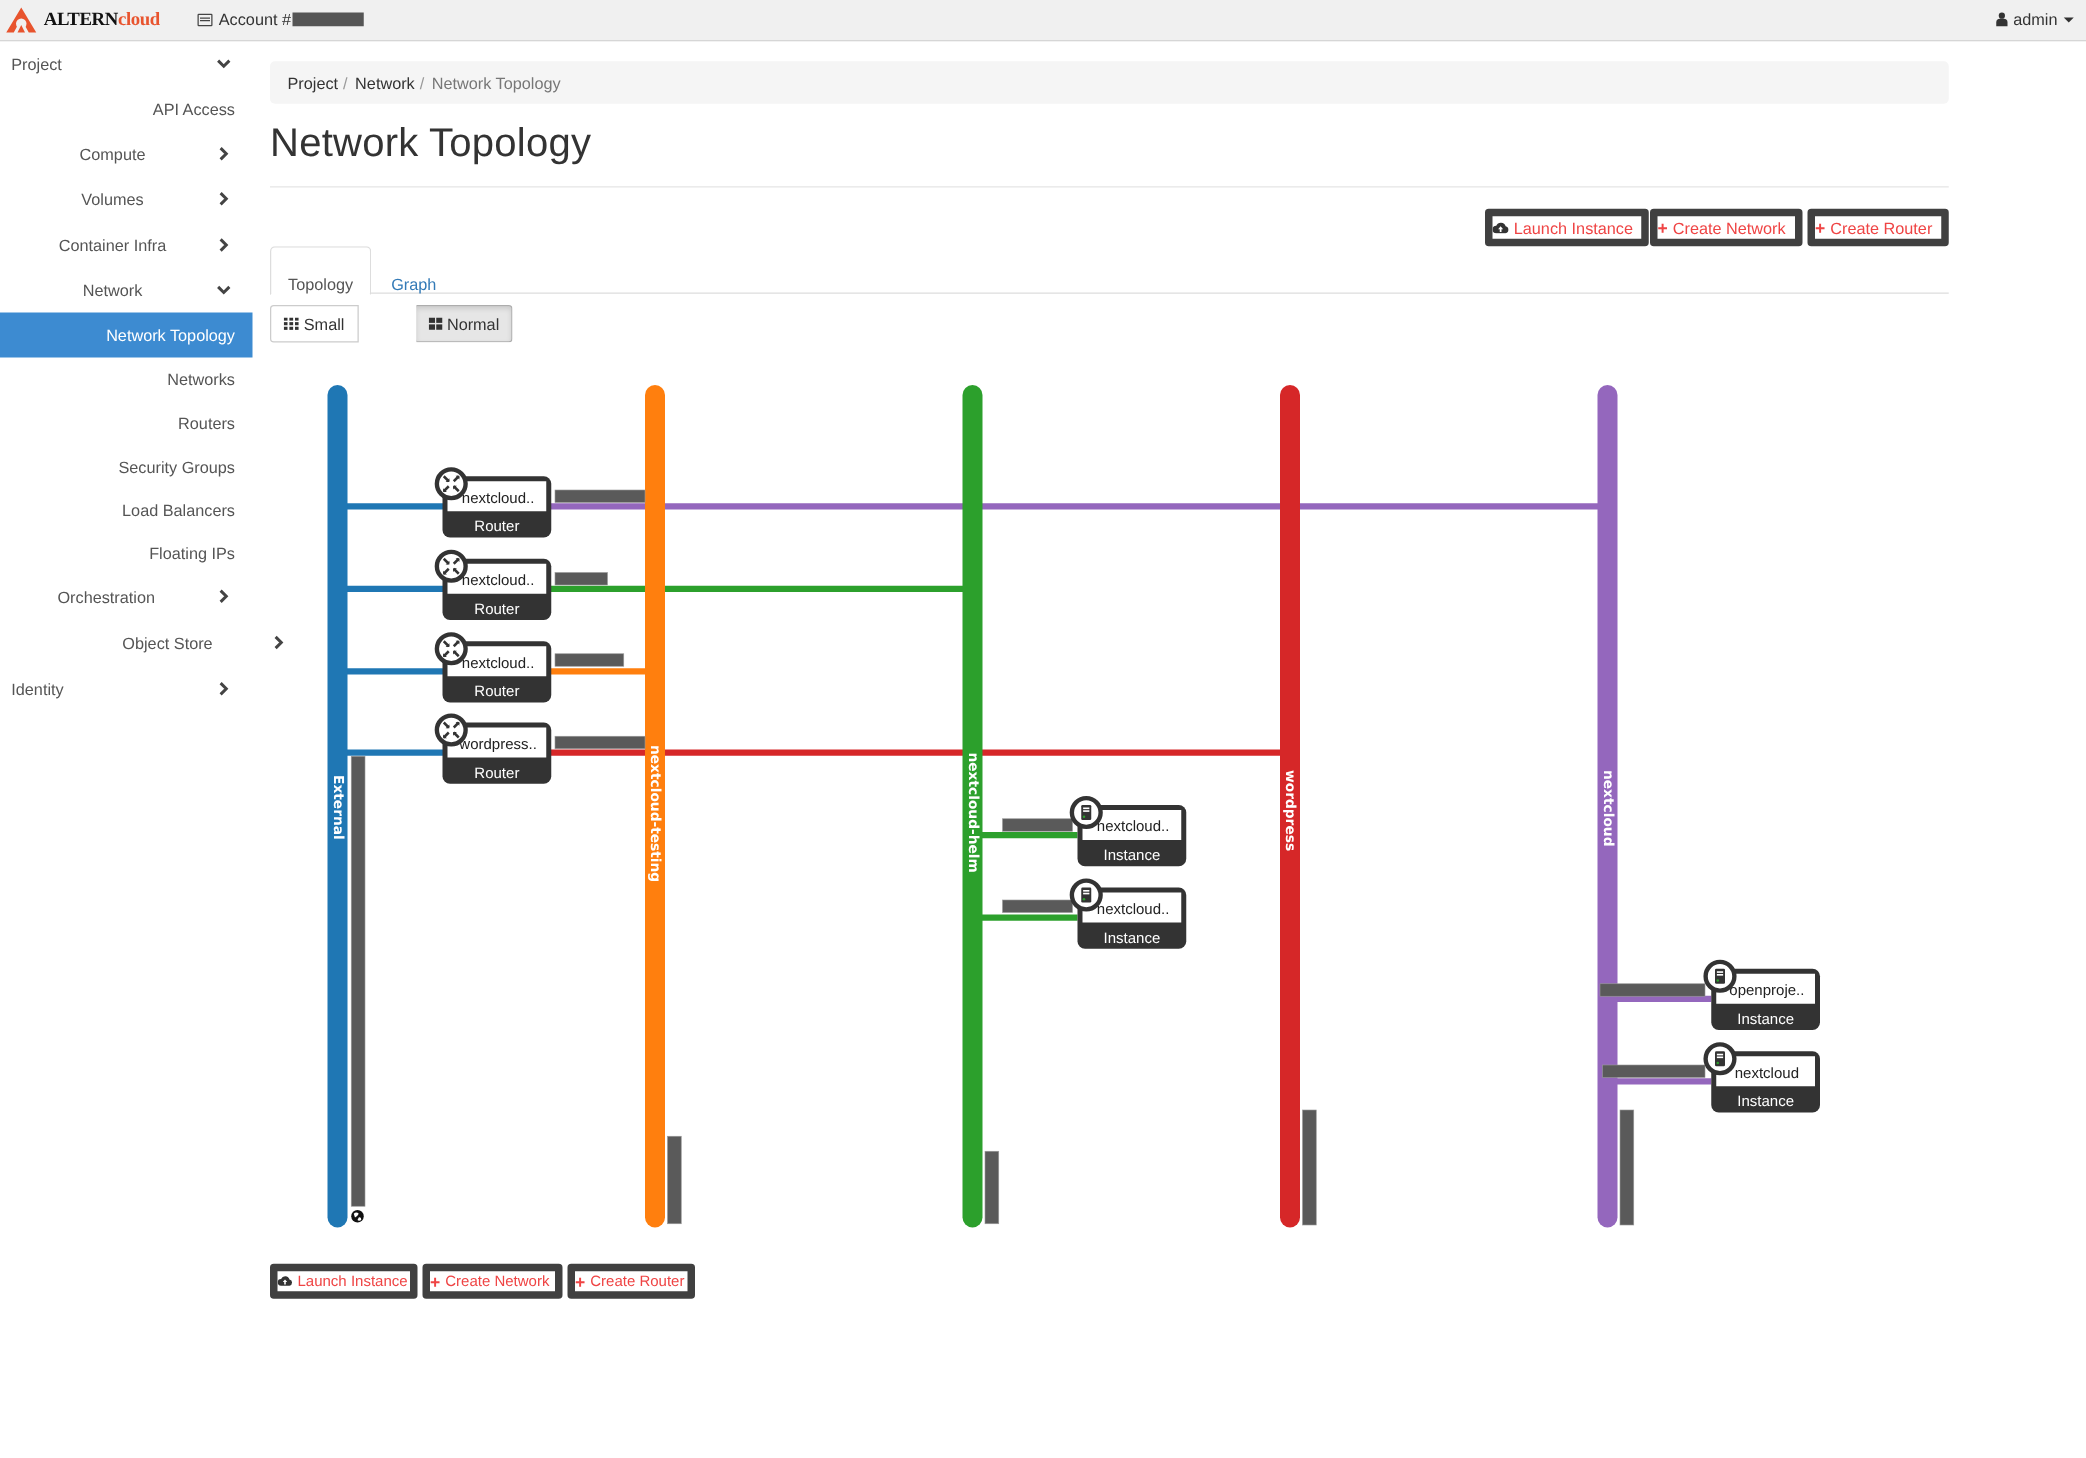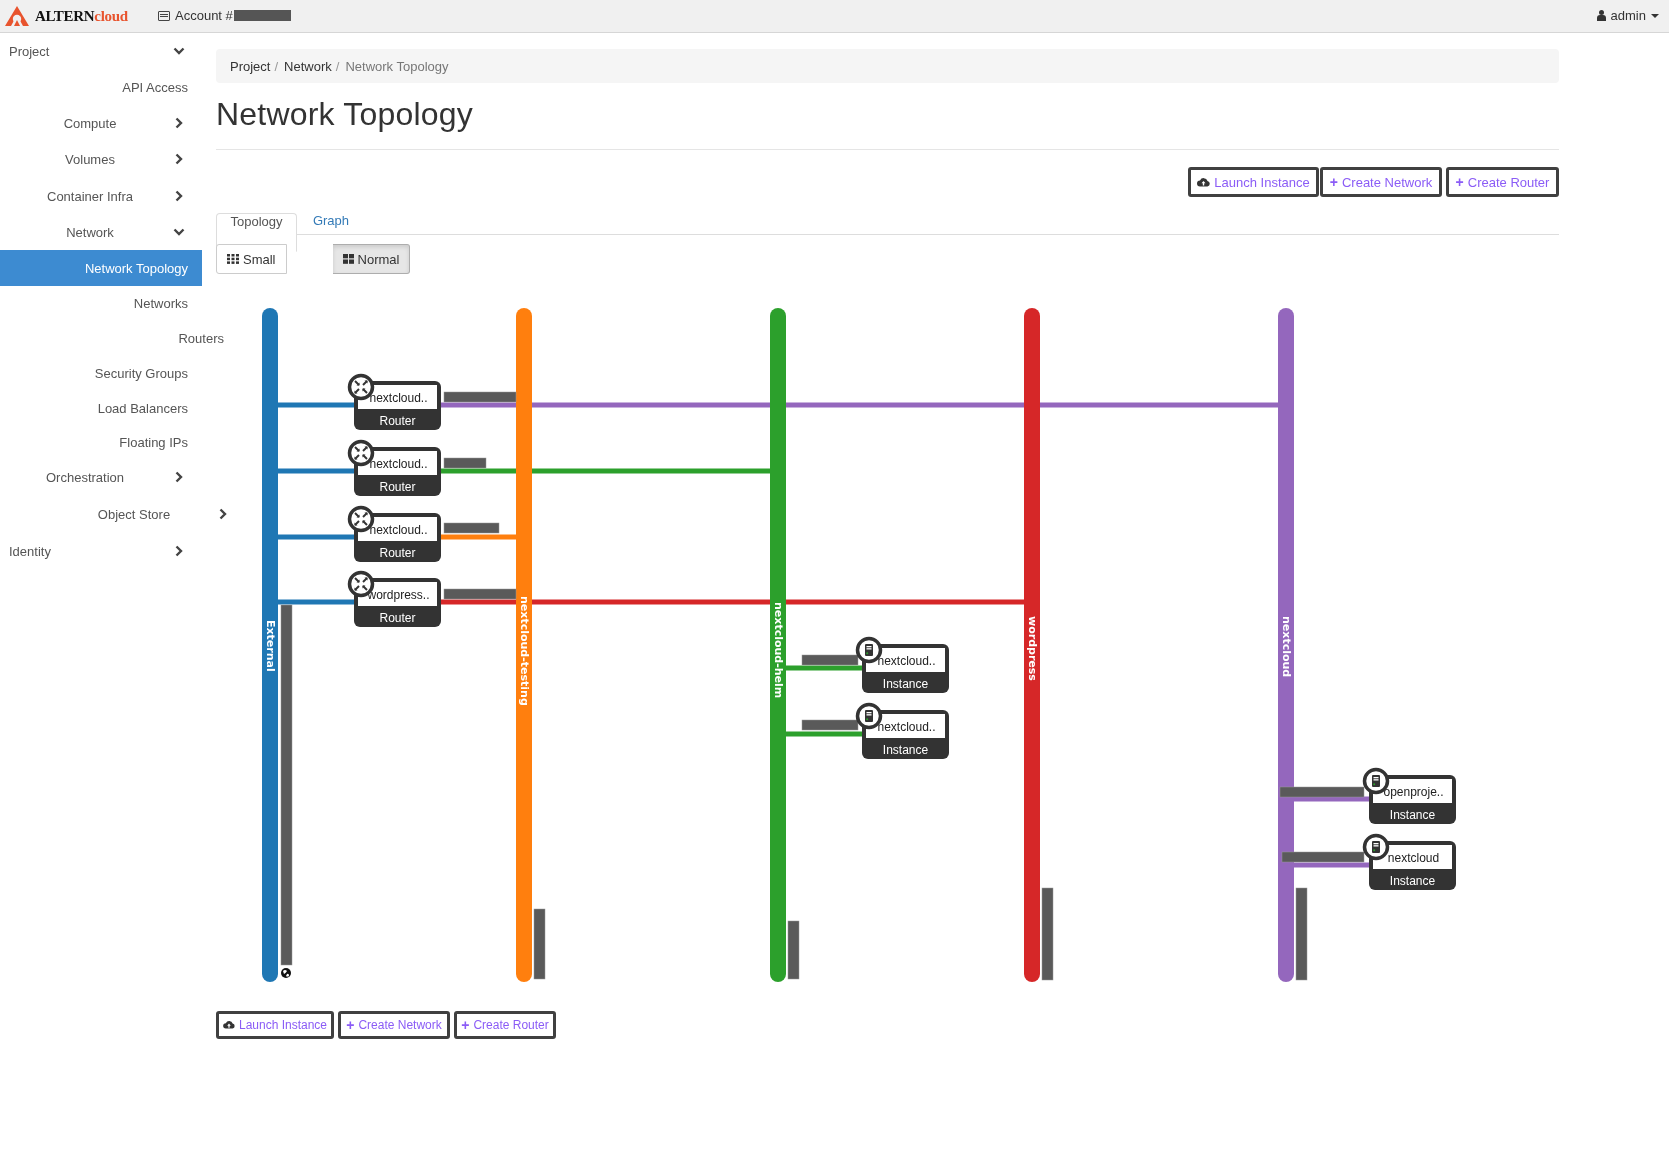--- a/index.html
+++ b/index.html
@@ -39,27 +39,27 @@
   .chev svg { display: block; }
 
   
   .breadcrumb { position: absolute; left: 216px; top: 49px; width: 1343px; height: 34px; background: #f5f5f5; border-radius: 4px; display: flex; align-items: center; padding-left: 14px; font-size: 13px; }
   .crumb { color: #333; cursor: pointer; }
   .crumb-sep { color: #999; margin: 0 6px 0 4px; }
   .crumb.current { color: #777; cursor: default; }
   .page-title { position: absolute; left: 216px; top: 96px; font-size: 32px; font-weight: normal; color: #333; margin: 0; letter-spacing: 0.2px; }
   .title-rule { position: absolute; left: 216px; top: 149px; width: 1343px; height: 1px; background: #e5e5e5; }
 
-  .btn { position: absolute; height: 30px; border: 3px solid #404040; border-radius: 3px; background: #fff; display: flex; align-items: center; justify-content: center; font-size: 13px; color: #8b5cf6; cursor: pointer; }
+  .btn { position: absolute; height: 30px; border: 6px solid #404040; border-radius: 3px; background: #fff; display: flex; align-items: center; justify-content: flex-start; font-size: 13px; color: #ef4444; cursor: pointer; }
   .btn .ico { margin-right: 4px; display: inline-block; }
   .btn.sm { height: 28px; font-size: 12px; }
   .plus { font-weight: bold; font-size: 14px; line-height: 1; }
 
   .tabs { position: absolute; left: 216px; top: 197px; width: 1343px; height: 38px; border-bottom: 1px solid #ddd; }
-  .tab { position: absolute; top: 16px; height: 38px; display: flex; align-items: flex-start; justify-content: center; font-size: 13px; cursor: pointer; }
+  .tab { position: absolute; top: 0; height: 38px; display: flex; align-items: flex-end; justify-content: center; font-size: 13px; cursor: pointer; }
   .tab.active { border: 1px solid #ddd; border-bottom-color: #fff; border-radius: 4px 4px 0 0; color: #555; background: #fff; height: 39px; }
   .tab.link { color: #337ab7; }
 
   .toggle-group { position: absolute; left: 216px; top: 244px; display: flex; }
   .tgl { height: 30px; border: 1px solid #ccc; background: #fff; display: flex; align-items: center; padding: 0 10px; font-size: 13px; color: #333; cursor: pointer; }
   .tgl:first-child { border-radius: 3px 0 0 3px; }
   .tgl:last-child { border-radius: 0 3px 3px 0; border-left: none; background: #e6e6e6; box-shadow: inset 0 2px 4px rgba(0,0,0,.12); border-color: #adadad; margin-left: 46px; }
   .tgl .ico { margin-right: 4px; }
 
   
@@ -136,21 +136,21 @@
           <path d="M1.5 3.5 L6 8 L10.5 3.5" fill="none" stroke="#444" stroke-width="2.4"></path>
         </svg>
       </span>
     </div>
     <div class="nav-item active" style="top: 217px;">
       <span class="lbl" style="right: 14px;">Network Topology</span>
     </div>
     <div class="nav-item" style="top: 252px;">
       <span class="lbl" style="right: 14px;">Networks</span>
     </div>
-    <div class="nav-item" style="top: 287px; margin-left: 36px;">
+    <div class="nav-item" style="top: 287px;">
       <span class="lbl" style="right: 14px;">Routers</span>
     </div>
     <div class="nav-item" style="top: 322px;">
       <span class="lbl" style="right: 14px;">Security Groups</span>
     </div>
     <div class="nav-item" style="top: 357px;">
       <span class="lbl" style="right: 14px;">Load Balancers</span>
     </div>
     <div class="nav-item" style="top: 391px;">
       <span class="lbl" style="right: 14px;">Floating IPs</span>

